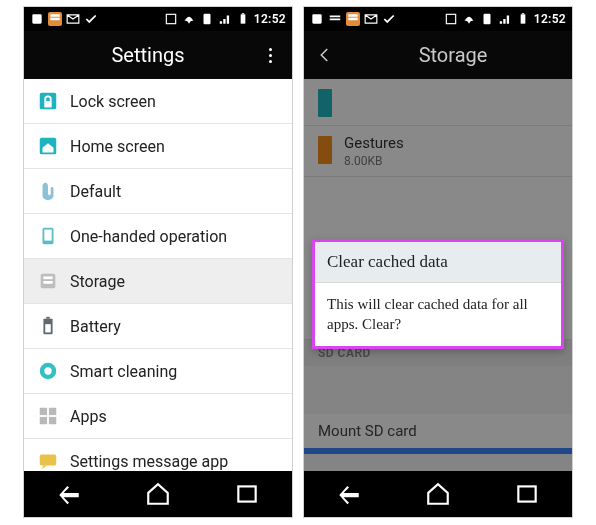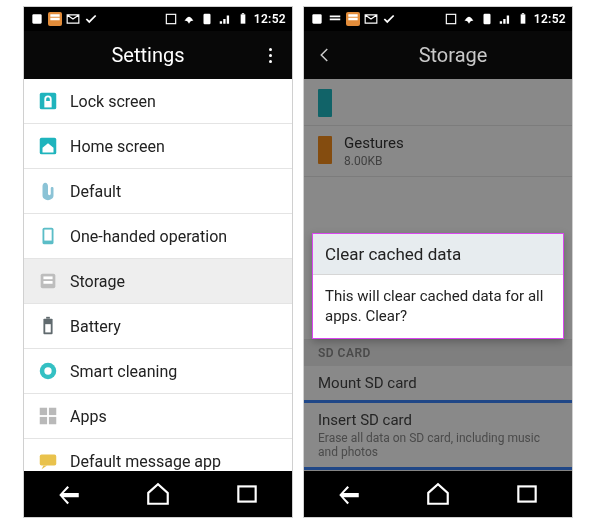--- a/index.html
+++ b/index.html
@@ -125,40 +125,42 @@
   .sheader {
     background:#e8e8e8;
     padding:6px 14px;
     font-size:12px;
     color:#888;
     font-weight:600;
     letter-spacing:0.5px;
   }
   .sdrow {
     padding: 8px 14px;
-    border-bottom:3px solid #3b82f6;
+    border-bottom:6px solid #3b82f6;
     background:#fafafa;
+    margin-top:48px;
   }
   .sdrow .name { font-size:15px; color:#444; }
   .sdrow .sub { font-size:12px; color:#888; margin-top:2px; }
 
   
   .scrim {
     position:absolute; inset:0;
     background: rgba(0,0,0,0.45);
   }
 
   
   .dialog {
     position:absolute;
     left: 8px; right: 8px;
-    top: 154px;
+    top: 160px;
     background: #fff;
-    border: 1px solid #d946ef;
+    border: 3px solid #d946ef;
     box-shadow: 0 3px 8px rgba(0,0,0,0.25);
+    font-family: Liberation Serif, serif;
   }
   .dialog-title {
     background:#e7ecef;
     padding: 10px 12px;
     font-size: 17px;
     color:#222;
     border-bottom:1px solid #d6d6d6;
   }
   .dialog-body {
     padding: 12px;
@@ -340,21 +342,21 @@
           </span>
           <span class="label">Apps</span>
         </div>
         <div class="row">
           <span class="icon">
             <svg viewBox="0 0 24 24" width="22" height="22">
               <rect x="3" y="5" width="18" height="12" rx="2" fill="#e9c24c"></rect>
               <path d="M7 17l-2 4 6-4" fill="#e9c24c"></path>
             </svg>
           </span>
-          <span class="label">Default message app</span>
+          <span class="label">Settings message app</span>
         </div>
       </div>
 
     <div class="navbar">
       <div class="navbtn">
           <svg viewBox="0 0 24 24">
             <path d="M21 11H7l5-5-1.5-1.5L3 13l7.5 8.5L12 20l-5-5h14z"></path>
           </svg>
         </div>
       <div class="navbtn">

